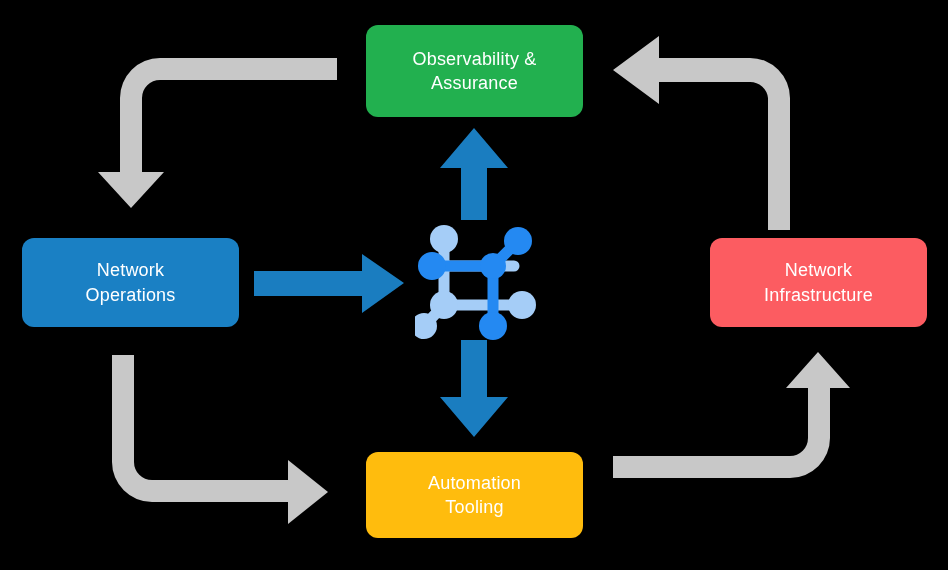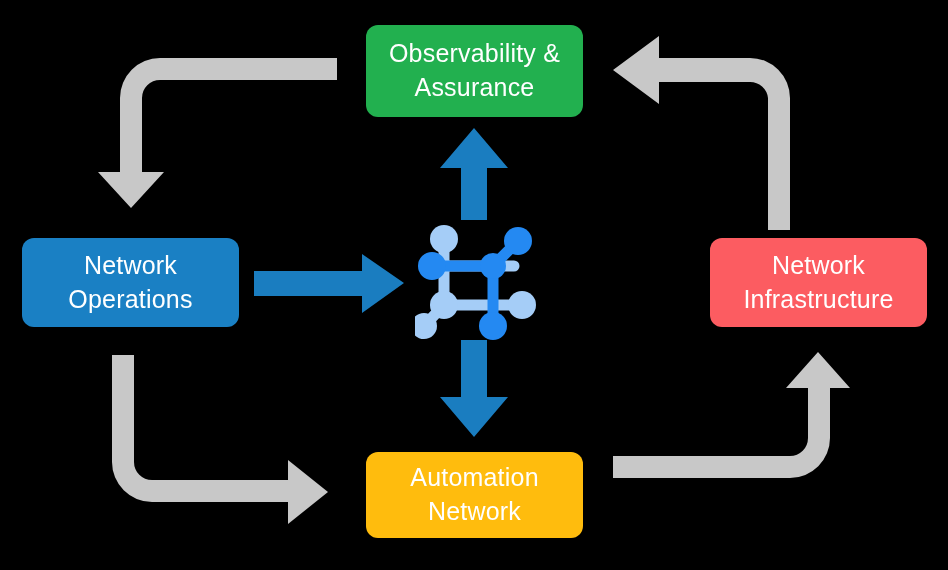--- a/index.html
+++ b/index.html
@@ -18,21 +18,21 @@
     overflow: hidden;
   }
   .node-box {
     position: absolute;
     border-radius: 12px;
     display: flex;
     align-items: center;
     justify-content: center;
     text-align: center;
     color: #ffffff;
-    font-size: 25px;
+    font-size: 18px;
     line-height: 1.35;
     font-weight: 400;
     letter-spacing: 0.2px;
     box-sizing: border-box;
     padding: 6px 10px;
   }
   .node-label {
     display: block;
     white-space: pre-line;
   }
@@ -109,16 +109,16 @@
 Operations</span>
   </div>
 
   <div class="node-box" style="left:710px; top:238px; width:217px; height:89px; background:#fc5c61;">
     <span class="node-label">Network
 Infrastructure</span>
   </div>
 
   <div class="node-box" style="left:366px; top:452px; width:217px; height:86px; background:#ffbc0d;">
     <span class="node-label">Automation
-Network</span>
+Tooling</span>
   </div>
 
 </div>
 
 </body></html>

